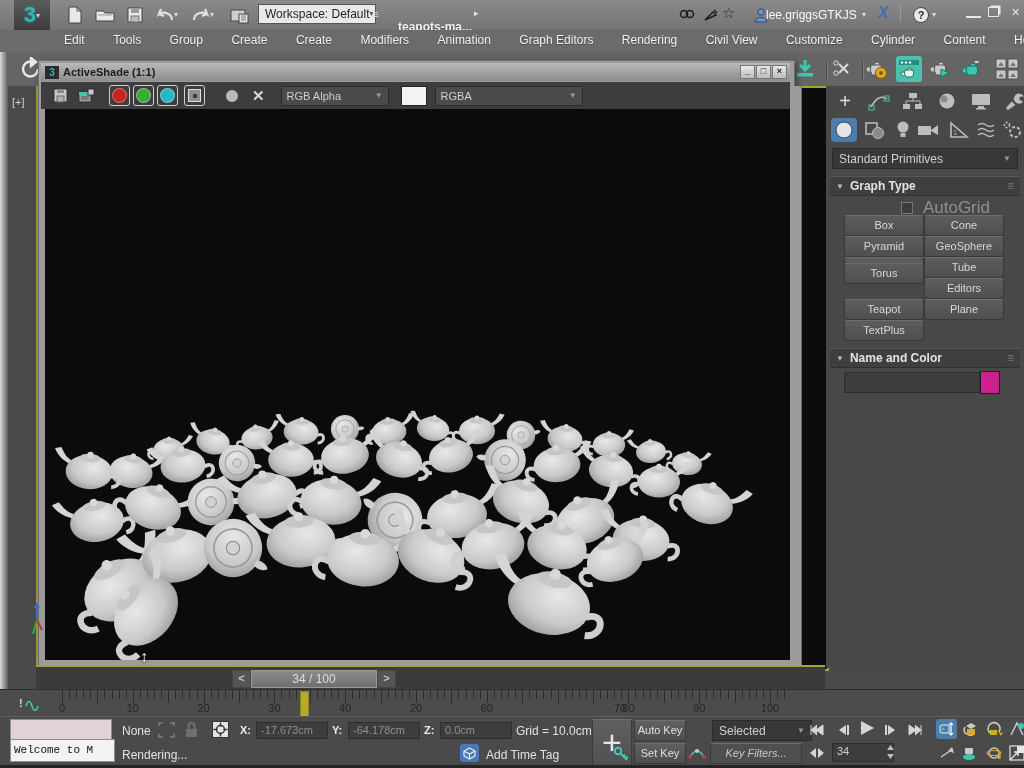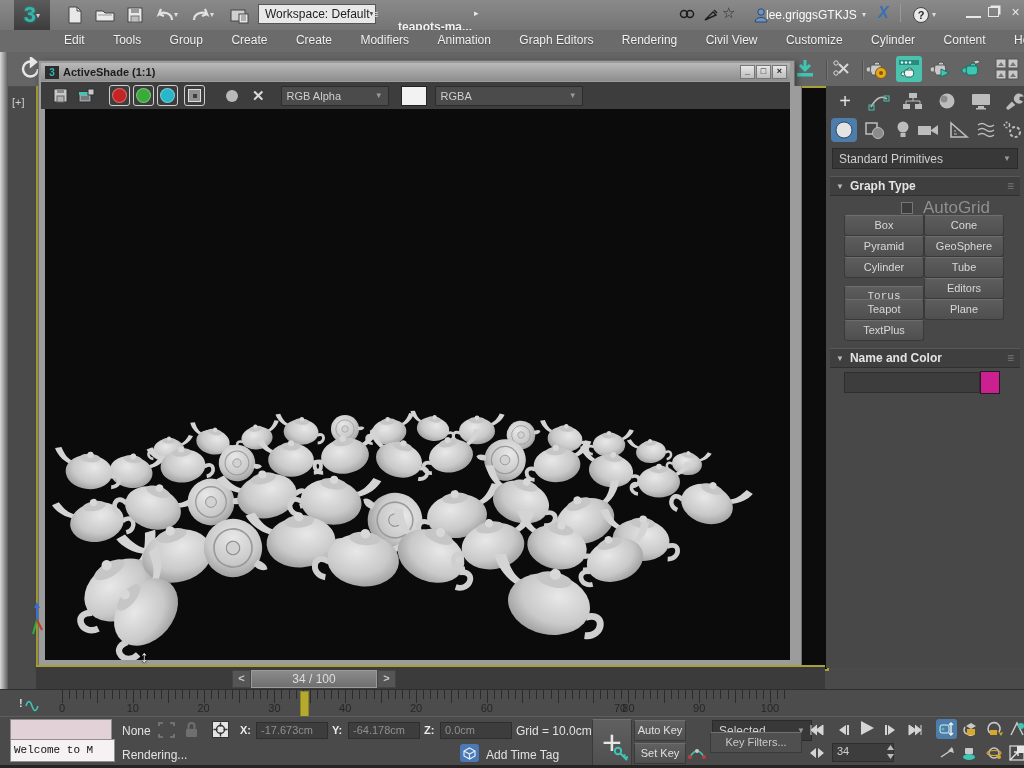--- a/index.html
+++ b/index.html
@@ -725,21 +725,21 @@
     <div class="abs txt" style="left:0;top:112px;width:164px;text-align:right;color:#8f8f8f;font-size:17px;">
       <span class="chk"></span>
       <span style="margin-left:5px;">AutoGrid</span>
     </div>
     <span class="ot-btn" style="left:18px;top:129px;">Box</span>
     <span class="ot-btn" style="left:98px;top:129px;">Cone</span>
     <span class="ot-btn" style="left:18px;top:150px;">Pyramid</span>
     <span class="ot-btn" style="left:98px;top:150px;">GeoSphere</span>
     <span class="ot-btn" style="left:18px;top:171px;">Cylinder</span>
     <span class="ot-btn" style="left:98px;top:171px;">Tube</span>
-    <span class="ot-btn" style="left:18px;top:200px;font-family:Liberation Mono, monospace;">Torus</span>
+    <span class="ot-btn" style="left:18px;top:177px;">Torus</span>
     <span class="ot-btn" style="left:98px;top:192px;">Editors</span>
     <span class="ot-btn" style="left:18px;top:213px;">Teapot</span>
     <span class="ot-btn" style="left:98px;top:213px;">Plane</span>
     <span class="ot-btn" style="left:18px;top:234px;">TextPlus</span>
 
     <div class="abs rollout" style="left:4px;top:262px;width:178px;height:18px;">
       <span style="font-size:8px;margin-right:6px;color:#bbb;">▼</span>
       <span>Name and Color</span>
       <span style="margin-left:auto;color:#777;font-weight:normal;">≡</span>
     </div>
@@ -938,21 +938,21 @@
     </div>
     <span class="abs sb-btn" style="left:634px;top:26px;width:50px;height:19px;line-height:19px;">Set Key</span>
     <span class="abs" style="left:688px;top:26px;">
       <svg width="18" height="18">
           <path d="M2,14 q7,-12 14,0" fill="none" stroke="#3ec6b4" stroke-width="1.5"></path>
           <circle cx="2" cy="14" r="2" fill="#c23b3b"></circle>
           <circle cx="16" cy="14" r="2" fill="#c23b3b"></circle>
           <circle cx="9" cy="8" r="2" fill="#c9c9c9"></circle>
         </svg>
     </span>
-    <span class="abs sb-btn" style="left:710px;top:15px;width:90px;height:19px;line-height:19px;background:#4f4f4f;color:#c9c9c9;">Key Filters...</span>
+    <span class="abs sb-btn" style="left:710px;top:26px;width:90px;height:19px;line-height:19px;background:#4f4f4f;color:#c9c9c9;font-style:italic;">Key Filters...</span>
 
     <span class="abs pb" style="left:806px;top:3px;">
         <svg width="16" height="12">
           <path d="M2,1 v10 M14,1 L7,6 L14,11 Z M8,1 L2,6 L8,11" fill="#d5d5d5" stroke="#d5d5d5"></path>
         </svg>
       </span>
     <span class="abs pb" style="left:832px;top:3px;">
         <svg width="14" height="12">
           <path d="M10,1 L3,6 L10,11 Z" fill="#d5d5d5"></path>
           <path d="M12,1 v10" stroke="#d5d5d5" stroke-width="2"></path>

